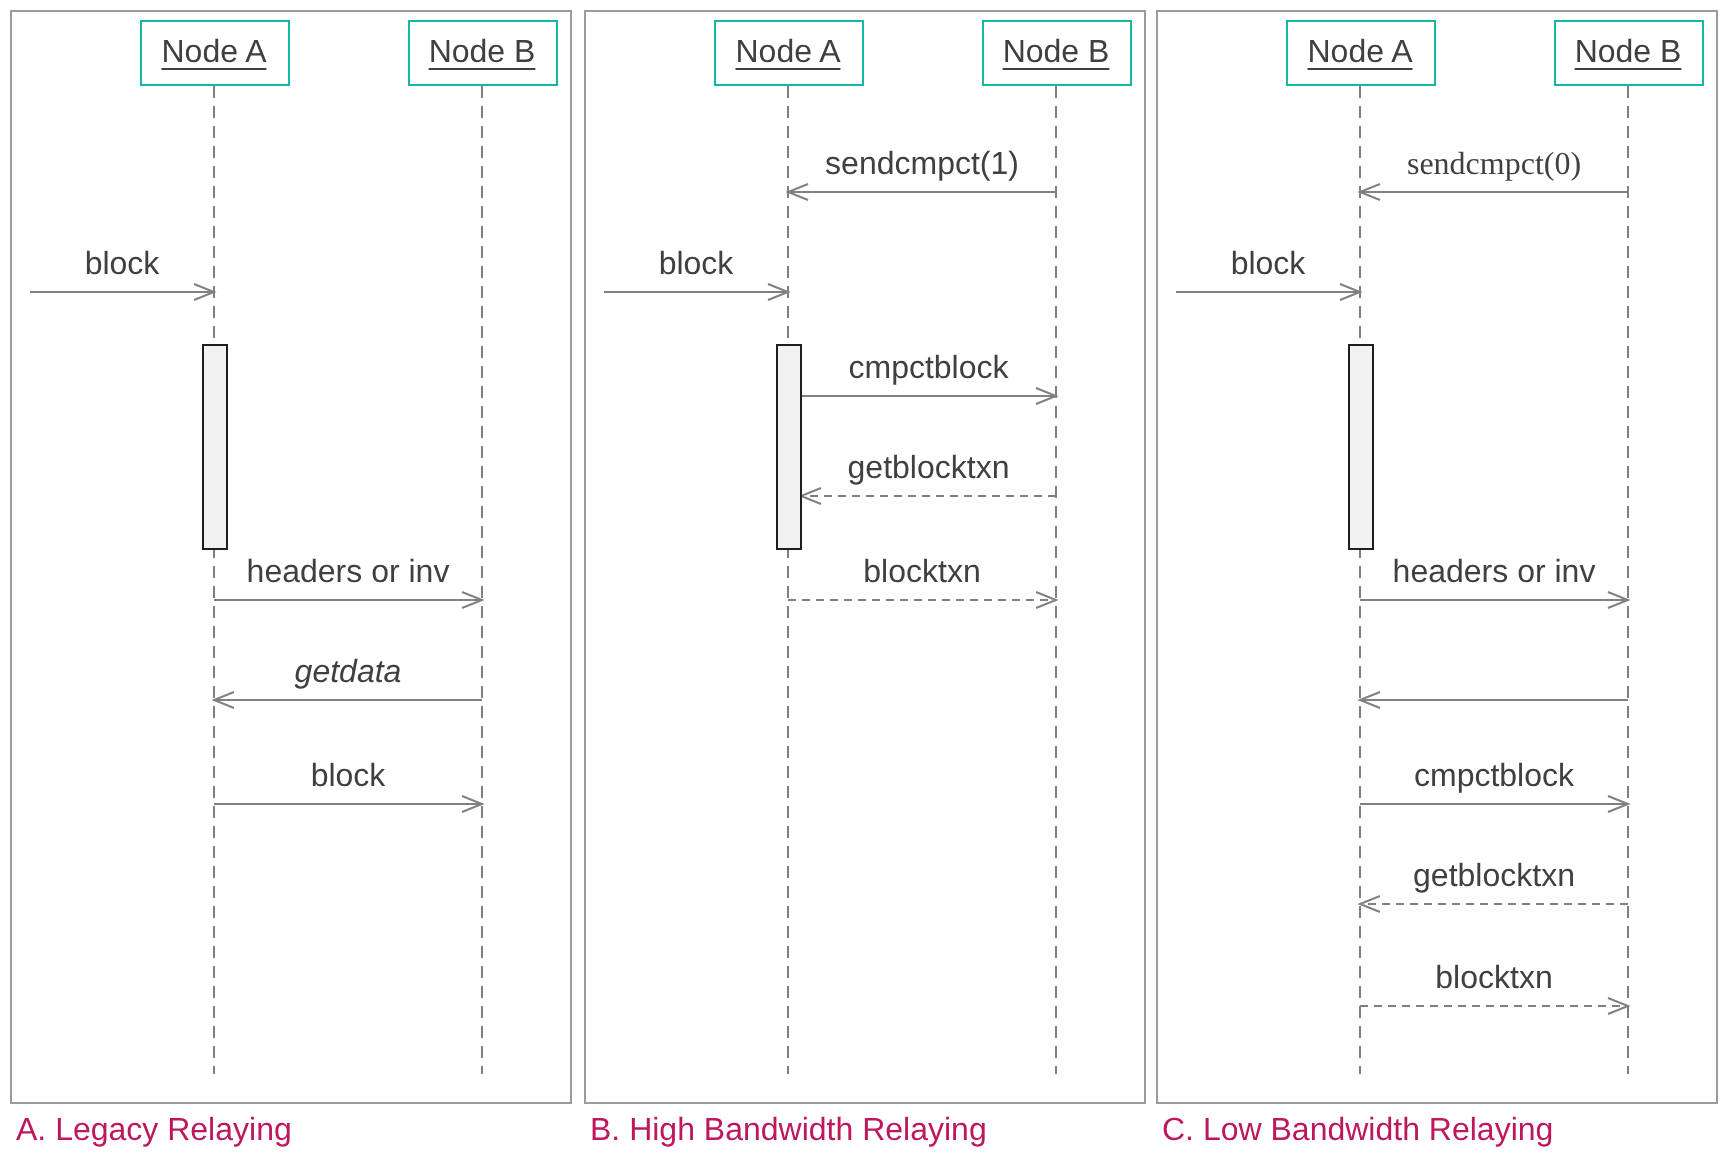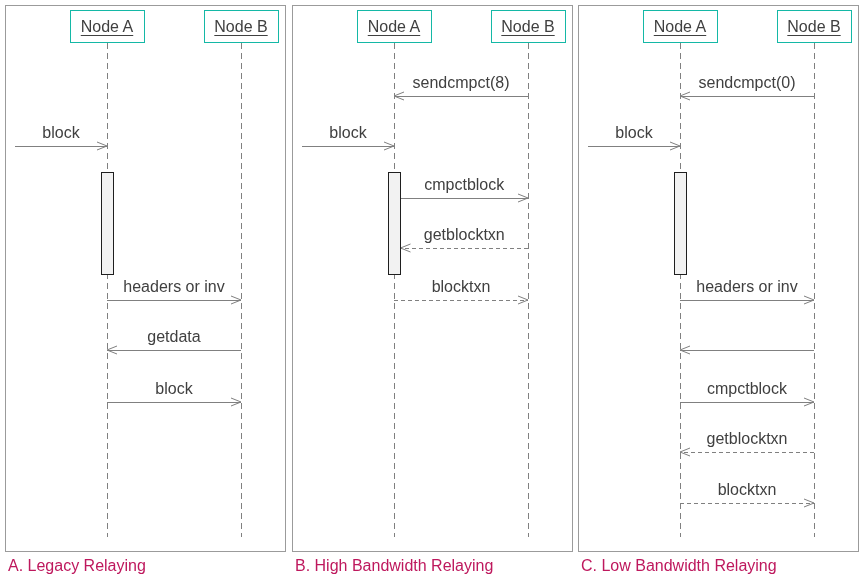--- a/index.html
+++ b/index.html
@@ -47,21 +47,21 @@
           <polyline points="92,137 102,141 92,145" fill="none" stroke="#808080" stroke-width="1"></polyline>
           <line x1="102" y1="295" x2="236" y2="295" stroke="#808080" stroke-width="1" shape-rendering="crispEdges"></line>
           <polyline points="226,291 236,295 226,299" fill="none" stroke="#808080" stroke-width="1"></polyline>
           <line x1="236" y1="345" x2="102" y2="345" stroke="#808080" stroke-width="1" shape-rendering="crispEdges"></line>
           <polyline points="112,341 102,345 112,349" fill="none" stroke="#808080" stroke-width="1"></polyline>
           <line x1="102" y1="397" x2="236" y2="397" stroke="#808080" stroke-width="1" shape-rendering="crispEdges"></line>
           <polyline points="226,393 236,397 226,401" fill="none" stroke="#808080" stroke-width="1"></polyline>
         </svg>
         <div class="msg-label" style="left: 56px; top: 119px;">block</div>
         <div class="msg-label" style="left: 169px; top: 273px;">headers or inv</div>
-        <div class="msg-label" style="left: 169px; top: 323px;">getdata</div>
+        <div class="msg-label" style="left: 169px; top: 323px; font-style: italic;">getdata</div>
         <div class="msg-label" style="left: 169px; top: 375px;">block</div>
         <div class="activation" style="left: 95.5px; top: 167px; height: 103px;"></div>
         <div class="node-box" style="left: 64.5px; top: 5px;">
           <span>Node A</span>
         </div>
         <div class="node-box" style="left: 198.5px; top: 5px;">
           <span>Node B</span>
         </div>
       </div>
     </div>
@@ -74,21 +74,21 @@
           <polyline points="112,87 102,91 112,95" fill="none" stroke="#808080" stroke-width="1"></polyline>
           <line x1="10" y1="141" x2="102" y2="141" stroke="#808080" stroke-width="1" shape-rendering="crispEdges"></line>
           <polyline points="92,137 102,141 92,145" fill="none" stroke="#808080" stroke-width="1"></polyline>
           <line x1="108.5" y1="193" x2="236" y2="193" stroke="#808080" stroke-width="1" shape-rendering="crispEdges"></line>
           <polyline points="226,189 236,193 226,197" fill="none" stroke="#808080" stroke-width="1"></polyline>
           <line x1="236" y1="243" x2="108.5" y2="243" stroke="#808080" stroke-width="1" shape-rendering="crispEdges" stroke-dasharray="4 3"></line>
           <polyline points="118.5,239 108.5,243 118.5,247" fill="none" stroke="#808080" stroke-width="1"></polyline>
           <line x1="102" y1="295" x2="236" y2="295" stroke="#808080" stroke-width="1" shape-rendering="crispEdges" stroke-dasharray="4 3"></line>
           <polyline points="226,291 236,295 226,299" fill="none" stroke="#808080" stroke-width="1"></polyline>
         </svg>
-        <div class="msg-label" style="left: 169px; top: 69px;">sendcmpct(8)</div>
+        <div class="msg-label" style="left: 169px; top: 69px;">sendcmpct(1)</div>
         <div class="msg-label" style="left: 56px; top: 119px;">block</div>
         <div class="msg-label" style="left: 172.25px; top: 171px;">cmpctblock</div>
         <div class="msg-label" style="left: 172.25px; top: 221px;">getblocktxn</div>
         <div class="msg-label" style="left: 169px; top: 273px;">blocktxn</div>
         <div class="activation" style="left: 95.5px; top: 167px; height: 103px;"></div>
         <div class="node-box" style="left: 64.5px; top: 5px;">
           <span>Node A</span>
         </div>
         <div class="node-box" style="left: 198.5px; top: 5px;">
           <span>Node B</span>
@@ -108,21 +108,21 @@
           <polyline points="226,291 236,295 226,299" fill="none" stroke="#808080" stroke-width="1"></polyline>
           <line x1="236" y1="345" x2="102" y2="345" stroke="#808080" stroke-width="1" shape-rendering="crispEdges"></line>
           <polyline points="112,341 102,345 112,349" fill="none" stroke="#808080" stroke-width="1"></polyline>
           <line x1="102" y1="397" x2="236" y2="397" stroke="#808080" stroke-width="1" shape-rendering="crispEdges"></line>
           <polyline points="226,393 236,397 226,401" fill="none" stroke="#808080" stroke-width="1"></polyline>
           <line x1="236" y1="447" x2="102" y2="447" stroke="#808080" stroke-width="1" shape-rendering="crispEdges" stroke-dasharray="4 3"></line>
           <polyline points="112,443 102,447 112,451" fill="none" stroke="#808080" stroke-width="1"></polyline>
           <line x1="102" y1="498" x2="236" y2="498" stroke="#808080" stroke-width="1" shape-rendering="crispEdges" stroke-dasharray="4 3"></line>
           <polyline points="226,494 236,498 226,502" fill="none" stroke="#808080" stroke-width="1"></polyline>
         </svg>
-        <div class="msg-label" style="left: 169px; top: 69px;">sendcmpct(0)</div>
+        <div class="msg-label" style="left: 169px; top: 69px; font-family: Liberation Serif, serif;">sendcmpct(0)</div>
         <div class="msg-label" style="left: 56px; top: 119px;">block</div>
         <div class="msg-label" style="left: 169px; top: 273px;">headers or inv</div>
         <div class="msg-label" style="left: 169px; top: 375px;">cmpctblock</div>
         <div class="msg-label" style="left: 169px; top: 425px;">getblocktxn</div>
         <div class="msg-label" style="left: 169px; top: 476px;">blocktxn</div>
         <div class="activation" style="left: 95.5px; top: 167px; height: 103px;"></div>
         <div class="node-box" style="left: 64.5px; top: 5px;">
           <span>Node A</span>
         </div>
         <div class="node-box" style="left: 198.5px; top: 5px;">

